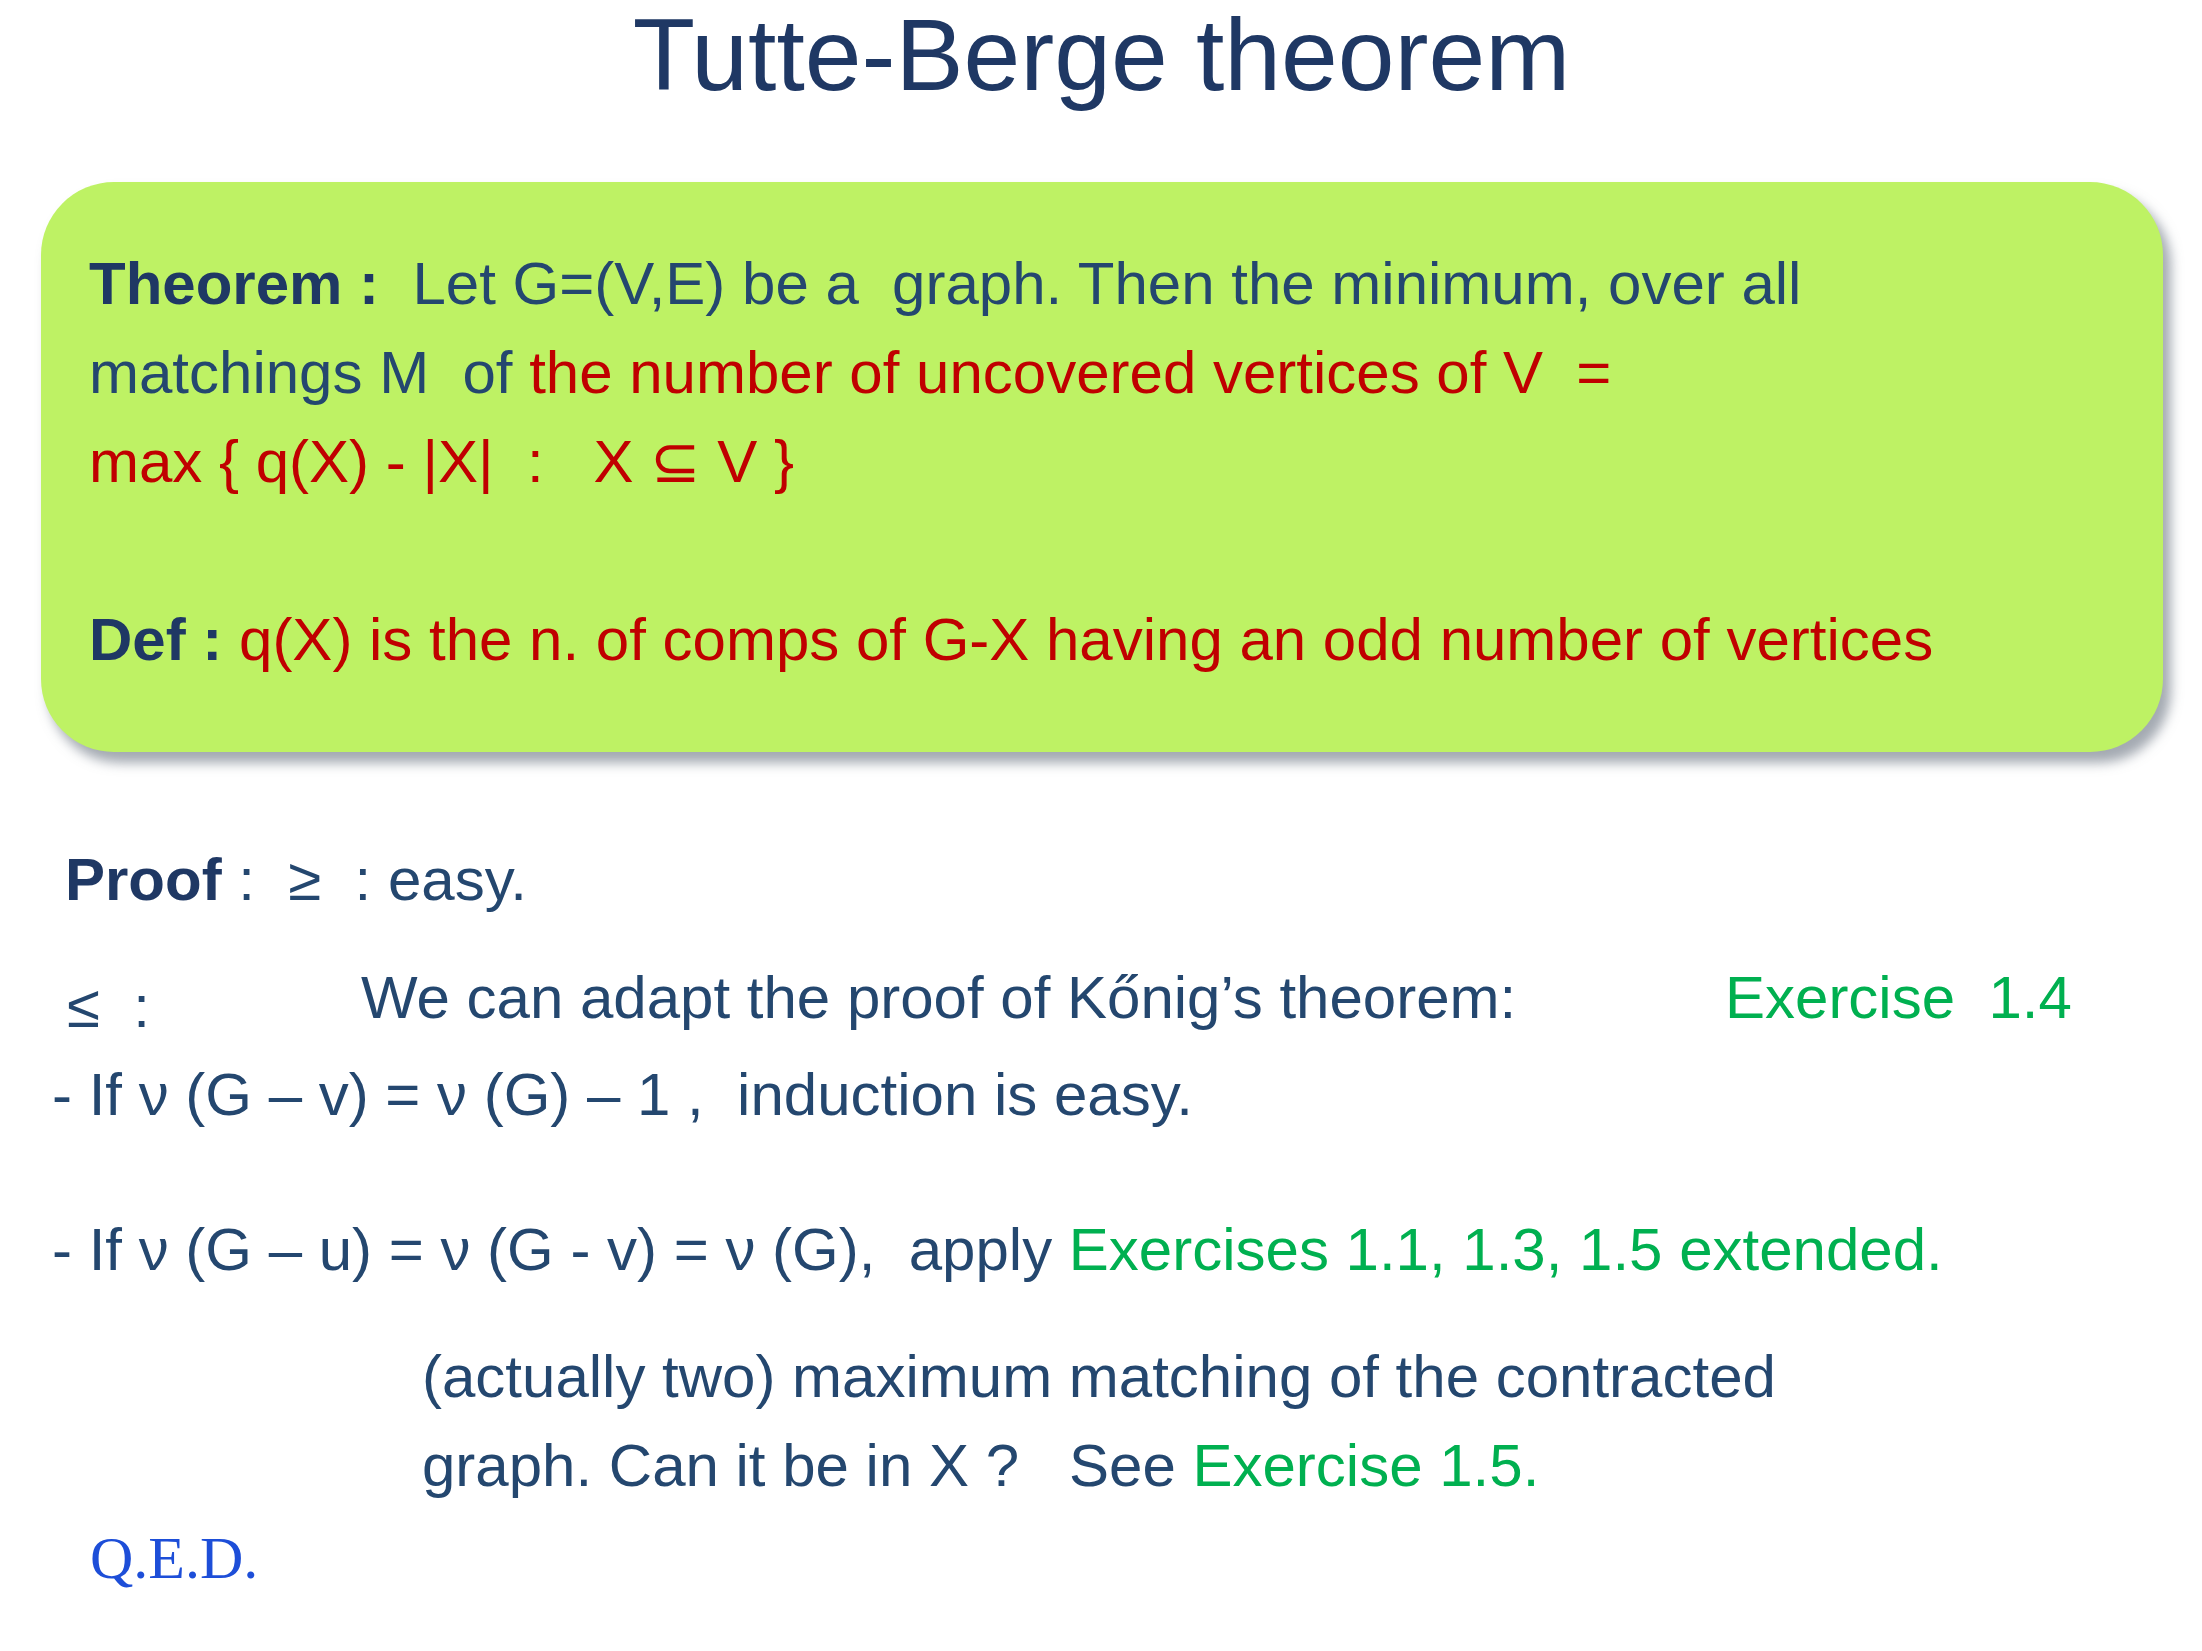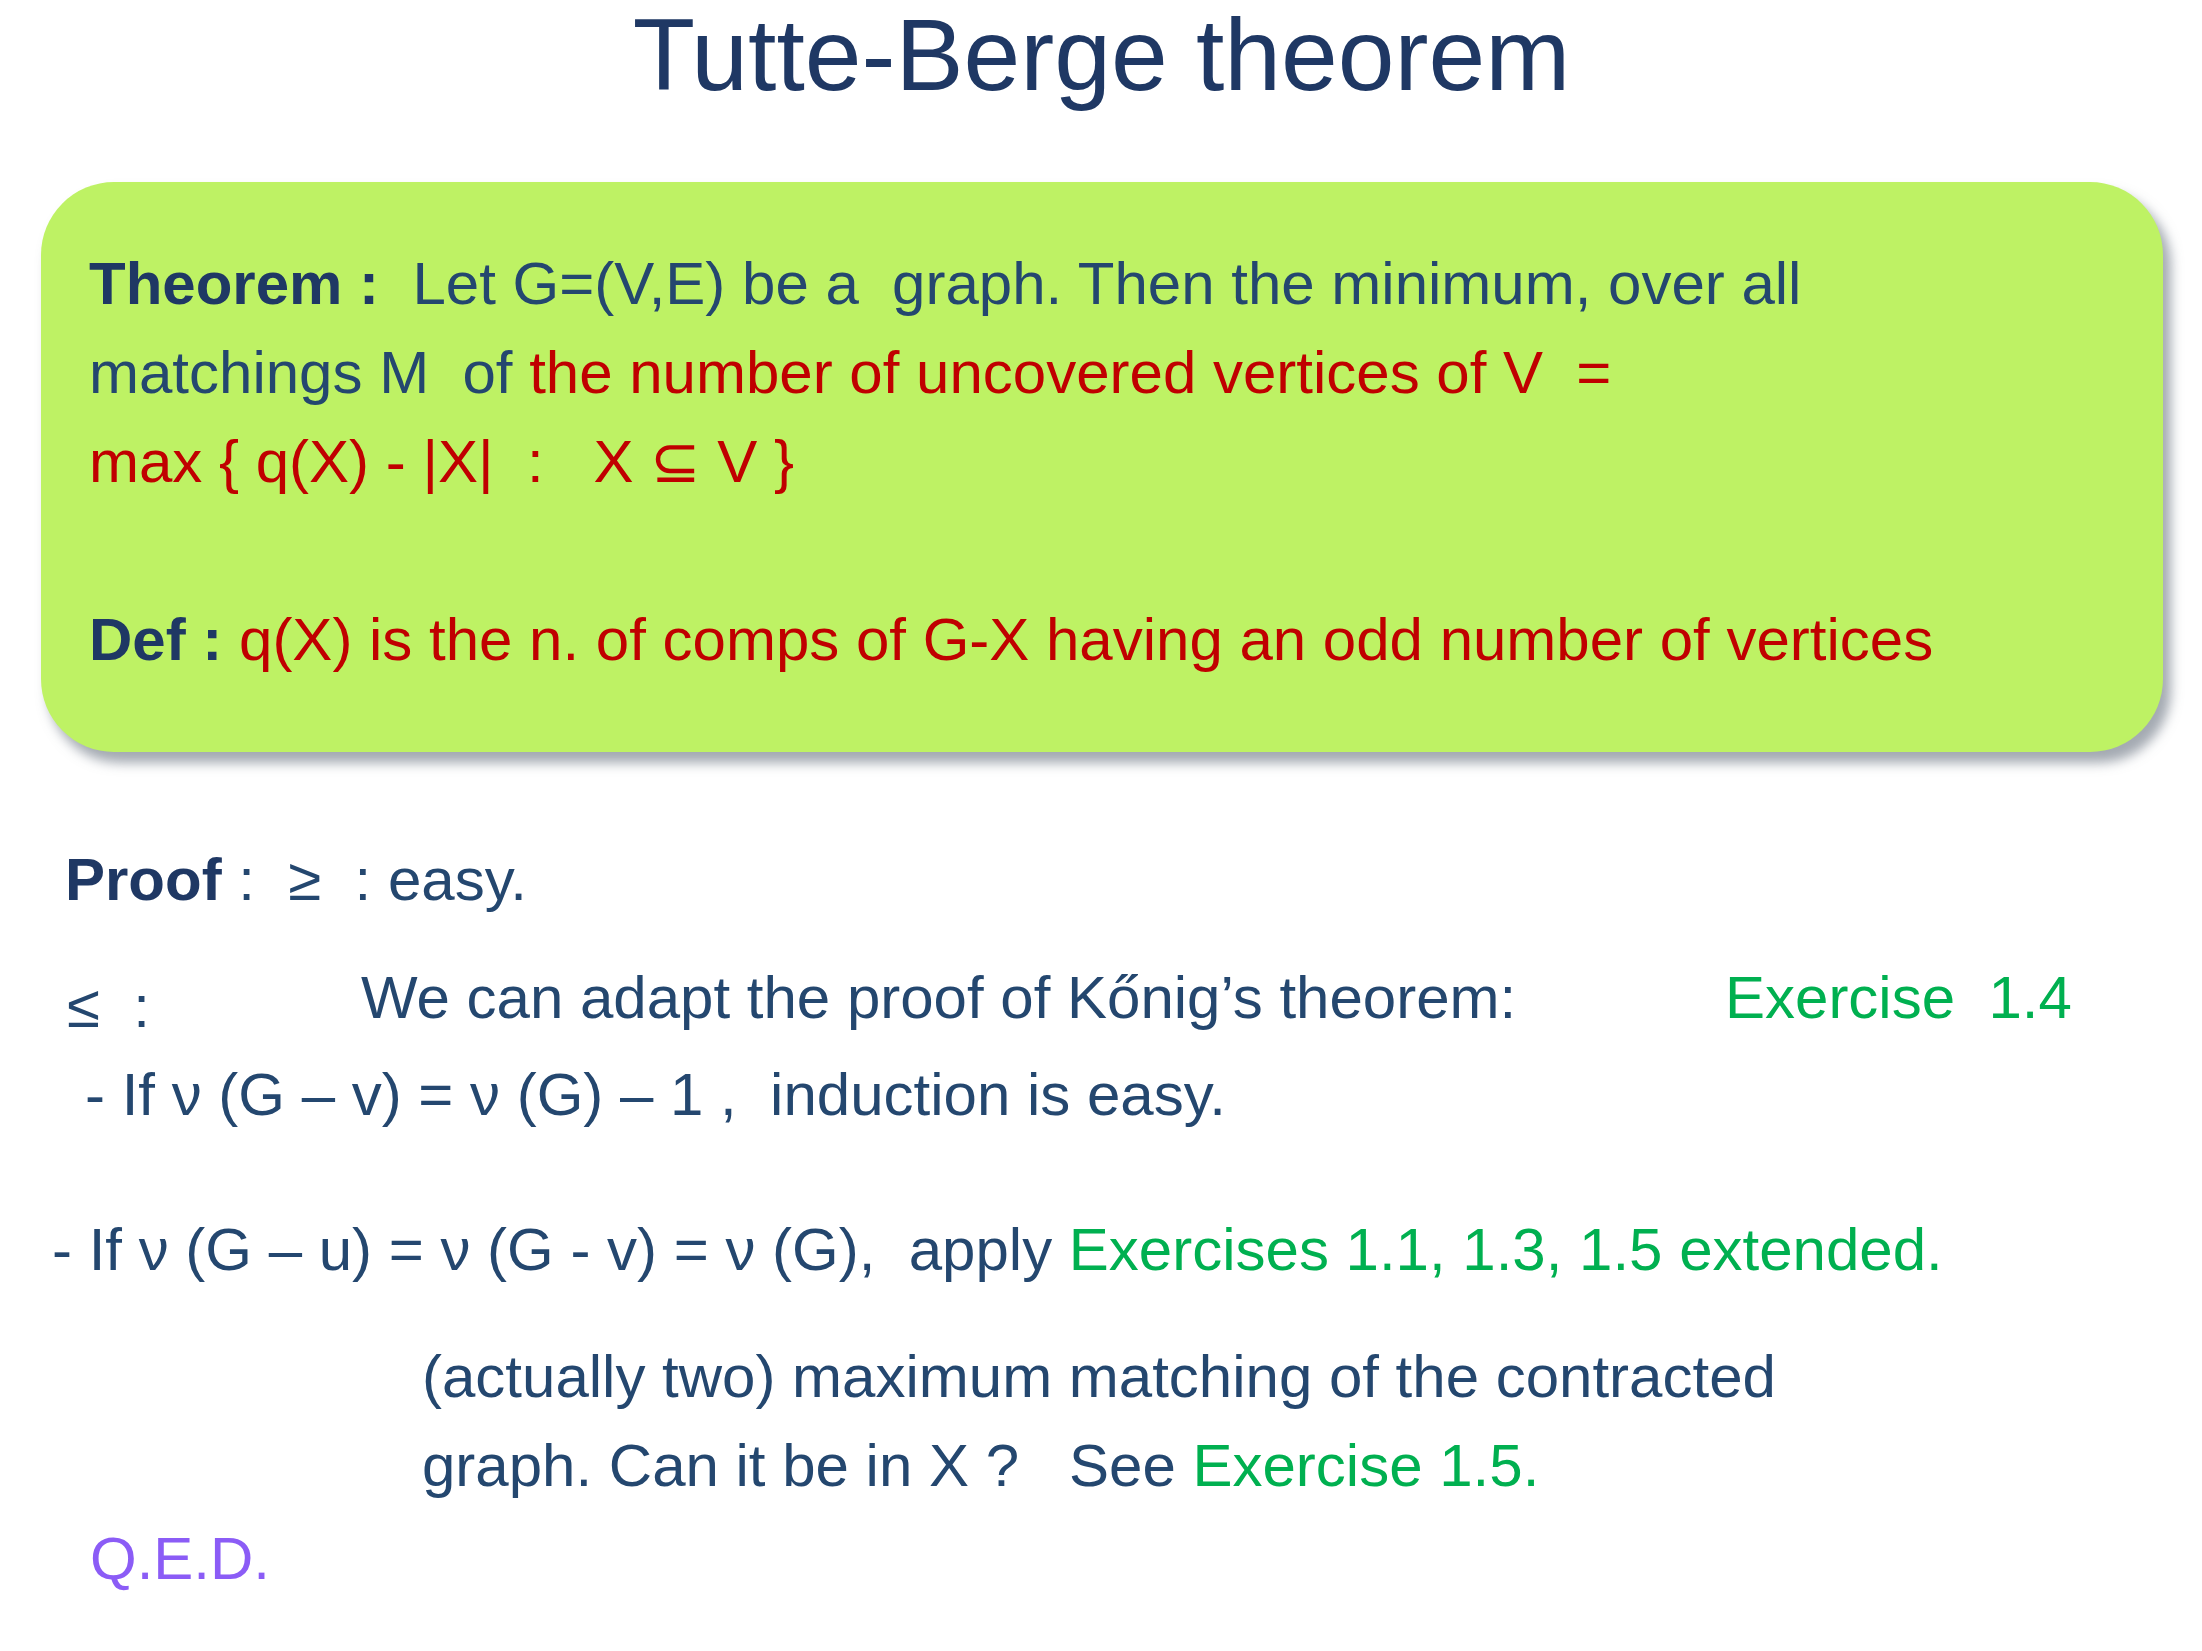--- a/index.html
+++ b/index.html
@@ -38,30 +38,30 @@
     line-height: 89px;
   }
   .box-line { min-height: 89px; }
   .formula-line { text-align: left; }
   .spacer-line { height: 89px; }
 
   .bold-navy { font-weight: 700; color: #1f3864; }
   .navy { color: #24476f; }
   .red { color: #c00000; }
   .green { color: #00b050; }
-  .purple { color: #8b5cf6; }
+  .purple { color: #1d4ed8; font-family: Liberation Serif, serif; }
 
   .proof-area span { font-size: 60px; line-height: 89px; }
 
   .line-proof { position: absolute; left: 65px; top: 835px; }
   .line-leq { position: absolute; left: 0; top: 953px; width: 2203px; height: 89px; }
   .leq-symbol { position: absolute; left: 67px; top: 8.6px; }
   .leq-text { position: absolute; left: 361px; top: 0; text-align: right; }
   .leq-exercise { position: absolute; left: 1725px; top: 0; }
-  .line-case1 { position: absolute; left: 52px; top: 1050px; margin-left: 33px; }
+  .line-case1 { position: absolute; left: 52px; top: 1050px; }
   .line-case2 { position: absolute; left: 52px; top: 1205px; width: 2134px; }
   .hint-block { position: absolute; left: 422px; top: 1332px; width: 1704px; }
   .qed { position: absolute; left: 90px; top: 1514px; }
 </style>
 </head>
 <body>
 
 <div class="slide-title">
   <span class="t">Tutte-Berge theorem</span>
 </div>

